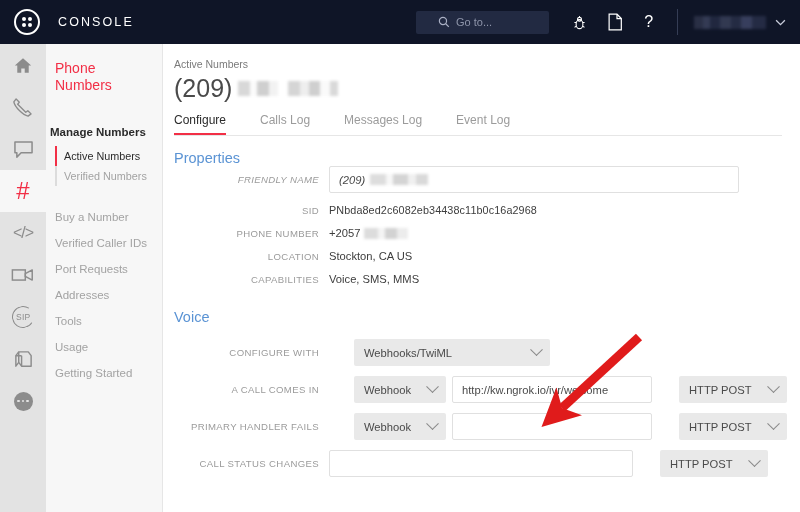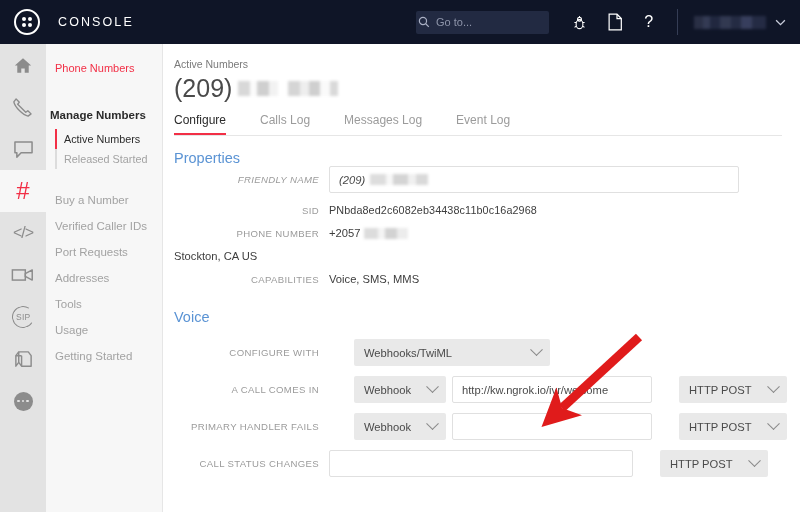--- a/index.html
+++ b/index.html
@@ -43,21 +43,21 @@
   .topbar-right {
     margin-left: auto;
     display: flex; align-items: center;
     height: 44px;
   }
   .search-box {
     width: 133px; height: 23px;
     background: #222a42;
     border-radius: 2px;
     display: flex; align-items: center;
-    padding-left: 2px;
+    padding-left: 22px;
     margin-right: 22px;
   }
   .search-box .ph {
     color: #8e95aa; font-size: 11px; margin-left: 6px;
   }
   .ticon { margin-right: 20px; cursor: pointer; display:flex; align-items:center; }
   .topbar-divider {
     width: 1px; height: 26px; background: #353d55; margin-right: 16px;
   }
   .acct {
@@ -104,21 +104,21 @@
 
   
   .navpanel {
     position: absolute; top: 44px; left: 46px;
     width: 117px; height: 468px;
     background: #f7f7f7;
     border-right: 1px solid #e6e6e6;
     padding-top: 16px;
   }
   .nav-title {
-    color: #f22f46; font-size: 11px; line-height: 17px;
+    color: #f22f46; font-size: 14px; line-height: 17px;
     padding: 0 10px 0 9px; font-weight: 400;
   }
   .nav-section {
     margin-top: 32px; padding-left: 4px;
     font-size: 11.5px; color: #2b2b2b; font-weight: bold;
   }
   .nav-sub { margin-top: 8px; padding-left: 9px; }
   .nav-subitem {
     border-left: 2px solid #dcdcdc;
     padding: 3px 0 3px 7px;
@@ -342,21 +342,21 @@
         <i></i>
       </div>
   </div>
 </div>
 
 <div class="navpanel">
   <div class="nav-title">Phone Numbers</div>
   <div class="nav-section">Manage Numbers</div>
   <div class="nav-sub">
     <div class="nav-subitem active">Active Numbers</div>
-    <div class="nav-subitem">Released Started</div>
+    <div class="nav-subitem">Verified Numbers</div>
   </div>
   <div class="nav-list">
     <div class="nav-item">Buy a Number</div>
     <div class="nav-item">Verified Caller IDs</div>
     <div class="nav-item">Port Requests</div>
     <div class="nav-item">Addresses</div>
     <div class="nav-item">Tools</div>
     <div class="nav-item">Usage</div>
     <div class="nav-item">Getting Started</div>
   </div>
@@ -395,20 +395,21 @@
 
     <div class="row">
       <div class="row-label">PHONE NUMBER</div>
       <div class="row-value">
         <span>+2057</span>
         <span class="value-blur-sm"></span>
       </div>
     </div>
 
     <div class="row">
+      <div class="row-label">LOCATION</div>
       <div class="row-value">Stockton, CA US</div>
     </div>
 
     <div class="row">
       <div class="row-label">CAPABILITIES</div>
       <div class="row-value">Voice, SMS, MMS</div>
     </div>
   </div>
 
   <div class="voice">

